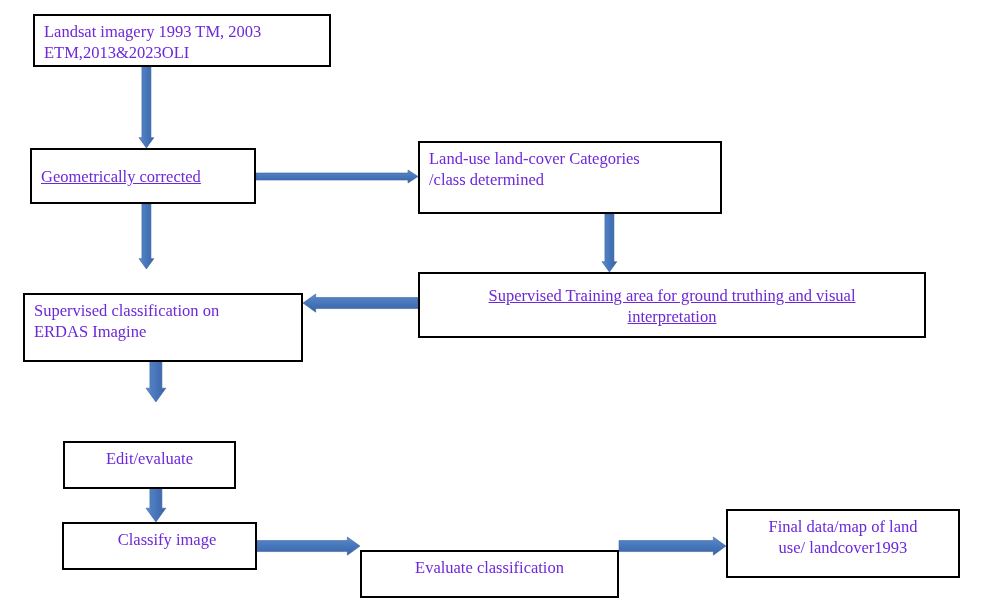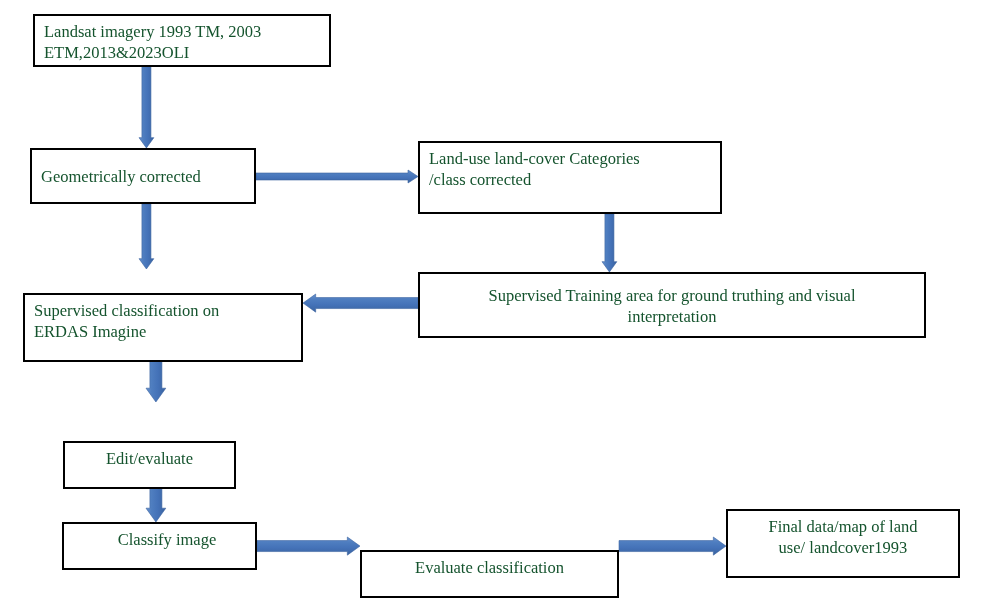--- a/index.html
+++ b/index.html
@@ -14,37 +14,38 @@
     height: 603px;
     background: #ffffff;
     overflow: hidden;
     font-family: "Liberation Serif", "DejaVu Serif", serif;
   }
   .node {
     position: absolute;
     box-sizing: border-box;
     border: 2px solid #000000;
     background: #ffffff;
-    color: #14532d;
+    color: #6d28d9;
     font-family: "Liberation Serif", "DejaVu Serif", serif;
     font-size: 16.5px;
     line-height: 1.30;
     padding: 5px 9px 3px 9px;
     z-index: 3;
     white-space: pre-line;
   }
   .node.align-center {
     text-align: center;
   }
   .node.align-left {
     text-align: left;
   }
   .node.vcenter {
     display: flex;
     align-items: center;
+    text-decoration: underline;
   }
   .node.vcenter > .node-text {
     width: 100%;
   }
   .node.vtop {
     display: block;
   }
   .arrow {
     position: absolute;
     z-index: 1;
@@ -175,21 +176,21 @@
           </defs>
           <polygon points="0.00,3.57 94.35,3.57 94.35,0.00 107.00,9.07 94.35,18.15 94.35,14.57 0.00,14.57" fill="url(#g-evaluate-to-final)" stroke="#3a639f" stroke-width="0.6"></polygon>
         </svg>
       </div>
     </div>
   <div id="node-layer">
       <div class="node align-left vtop" style="left: 33px; top: 14px; width: 298px; height: 53px; border-color: rgb(0, 0, 0);"><span class="node-text">Landsat imagery 1993 TM, 2003
 ETM,2013&amp;2023OLI</span></div>
       <div class="node align-left vcenter" style="left: 30px; top: 148px; width: 226px; height: 56px; border-color: rgb(0, 0, 0);"><span class="node-text">Geometrically corrected</span></div>
       <div class="node align-left vtop" style="left: 418px; top: 141px; width: 304px; height: 73px; border-color: rgb(0, 0, 0);"><span class="node-text">Land-use land-cover Categories
-/class corrected</span></div>
+/class determined</span></div>
       <div class="node align-left vtop" style="left: 23px; top: 269px; width: 280px; height: 69px; border-color: rgb(0, 0, 0); margin-top: 24px;"><span class="node-text">Supervised classification on
 ERDAS Imagine</span></div>
       <div class="node align-center vcenter" style="left: 418px; top: 272px; width: 508px; height: 66px; border-color: rgb(0, 0, 0);"><span class="node-text">Supervised Training area for ground truthing and visual
 interpretation</span></div>
       <div class="node align-center vtop" style="left: 63px; top: 402px; width: 173px; height: 48px; border-color: rgb(0, 0, 0); margin-top: 39px;"><span class="node-text">Edit/evaluate</span></div>
       <div class="node align-center vtop" style="left: 62px; top: 522px; width: 195px; height: 48px; border-color: rgb(0, 0, 0); padding-left: 24px;"><span class="node-text">Classify image</span></div>
       <div class="node align-center vtop" style="left: 360px; top: 550px; width: 259px; height: 48px; border-color: rgb(0, 0, 0);"><span class="node-text">Evaluate classification</span></div>
       <div class="node align-center vtop" style="left: 726px; top: 509px; width: 234px; height: 69px; border-color: rgb(0, 0, 0);"><span class="node-text">Final data/map of land
 use/ landcover1993</span></div>
     </div>

